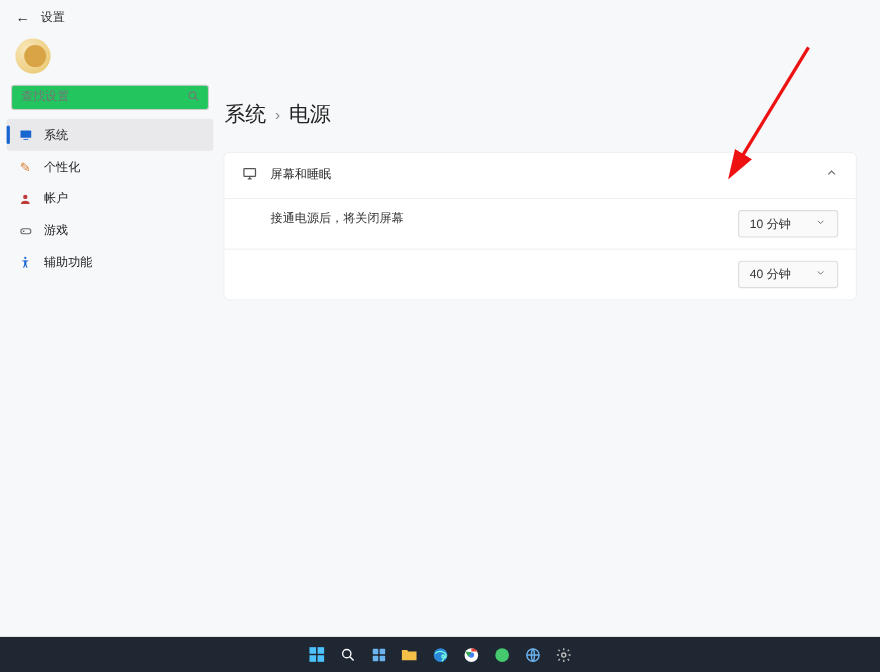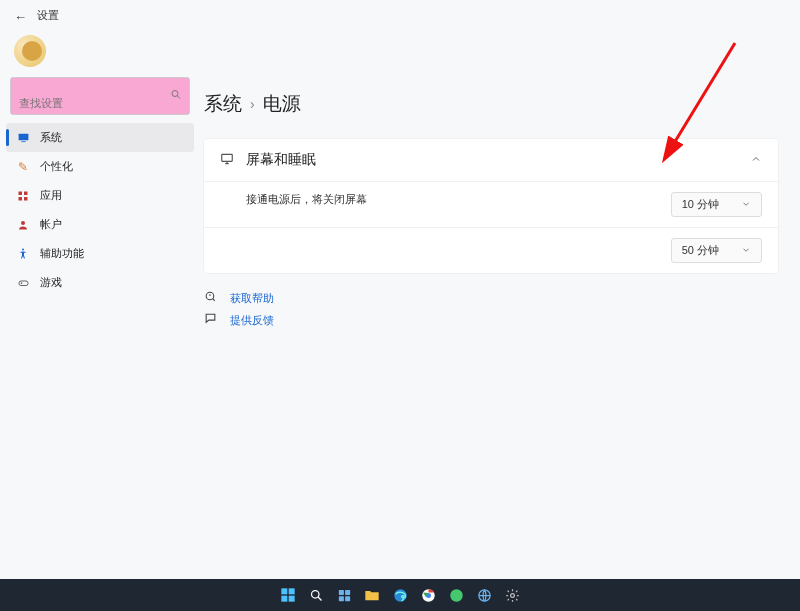--- a/index.html
+++ b/index.html
@@ -5,36 +5,36 @@
   * { box-sizing: border-box; margin: 0; padding: 0; font-family: "Segoe UI", "Microsoft YaHei", sans-serif; }
   body { width: 800px; height: 611px; background: #f7f8fa; overflow: hidden; position: relative; }
   .header { display: flex; align-items: center; gap: 10px; padding: 8px 14px; font-size: 11px; color: #333; }
   .back-arrow { font-size: 13px; cursor: pointer; }
   .avatar-row { display: flex; align-items: center; padding: 4px 14px 6px 14px; }
   .avatar { width: 32px; height: 32px; border-radius: 50%; background: radial-gradient(circle at 30% 30%, #f9e6b8, #e8c56a); position: relative; overflow: hidden; }
   .avatar::after { content: ""; position: absolute; top: 6px; left: 8px; width: 20px; height: 20px; border-radius: 50%; background: #d9a445; }
   .layout { display: flex; height: calc(100% - 52px); }
   .sidebar { width: 200px; padding: 0 6px; }
   .search-wrap { position: relative; margin: 4px 4px 8px 4px; }
-  .search { width: 100%; padding: 19px 24px 5px 8px; font-size: 11px; background: #f9a8d4; border: 1px solid #ccc; border-radius: 3px; outline: none; color: #555; }
+  .search { width: 100%; padding: 4px 24px 5px 8px; font-size: 11px; background: #22c55e; border: 1px solid #ccc; border-radius: 3px; outline: none; color: #555; }
   .search-icon { position: absolute; right: 8px; top: 50%; transform: translateY(-50%); color: #777; font-size: 12px; pointer-events: none; }
   .nav { list-style: none; }
   .nav-item { display: flex; align-items: center; gap: 10px; padding: 7px 10px; font-size: 11px; color: #222; border-radius: 3px; cursor: pointer; position: relative; }
   .nav-item.selected { background: #e9e9ec; }
   .nav-item.selected::before { content: ""; position: absolute; left: 0; top: 6px; bottom: 6px; width: 3px; background: #1a66d1; border-radius: 2px; }
   .nav-icon { width: 14px; height: 14px; display: flex; align-items: center; justify-content: center; font-size: 12px; }
   .i-system { color: #1a66d1; } .i-bt { color: #1a66d1; } .i-net { color: #1a9cd8; }
   .i-pers { color: #d87a2c; } .i-apps { color: #c03a3a; } .i-acct { color: #c03a3a; }
   .i-time { color: #3a7dc0; } .i-game { color: #666; } .i-acc { color: #1a66d1; }
   .i-priv { color: #888; } .i-upd { color: #1a9cd8; }
   .main { flex: 1; padding: 0 22px 0 4px; }
   .breadcrumb { display: flex; align-items: center; gap: 8px; font-size: 19px; color: #222; margin: 18px 0 22px 0; font-weight: 500; }
   .bc-sep { color: #888; font-size: 14px; }
   .card { background: #fff; border-radius: 4px; margin-bottom: 4px; box-shadow: 0 0 0 1px rgba(0,0,0,0.03); }
-  .card-head { display: flex; align-items: center; padding: 12px 16px; font-size: 14px; font-weight: 500; color: #222; cursor: pointer; }
+  .card-head { display: flex; align-items: flex-start; padding: 12px 16px; font-size: 11px; font-weight: 500; color: #222; cursor: pointer; }
   .card-head-icon { width: 16px; margin-right: 10px; color: #555; font-size: 13px; }
   .chev { margin-left: auto; color: #666; font-size: 12px; }
   .row { display: flex; padding: 10px 16px 10px 42px; font-size: 11px; color: #333; border-top: 1px solid #f0f0f0; }
   .select { margin-left: auto; display: flex; align-items: center; gap: 22px; padding: 4px 10px; border: 1px solid #ddd; border-radius: 3px; font-size: 11px; color: #333; background: #fafafa; cursor: pointer; min-width: 74px; justify-content: space-between; }
   .select .sv-chev { color: #666; font-size: 10px; }
   .links { margin-top: 14px; }
   .link-row { display: flex; align-items: center; gap: 10px; font-size: 11px; padding: 3px 0; }
   .link-row .lk-icon { width: 16px; color: #444; font-size: 13px; }
   .link-row a { color: #1a66d1; text-decoration: none; cursor: pointer; }
   
@@ -78,56 +78,45 @@
               <rect x="8" y="19" width="8" height="1.5"></rect>
             </svg>
         </span>
         <span>系统</span>
       </li>
       <li class="nav-item">
         <span class="nav-icon i-pers">✎</span>
         <span>个性化</span>
       </li>
       <li class="nav-item">
-        <span class="nav-icon i-apps">
-          <svg width="12" height="12" viewBox="0 0 24 24" fill="currentColor">
-              <rect x="3" y="3" width="7" height="7"></rect>
-              <rect x="14" y="3" width="7" height="7"></rect>
-              <rect x="3" y="14" width="7" height="7"></rect>
-              <rect x="14" y="14" width="7" height="7"></rect>
-            </svg>
-        </span>
-        <span>应用</span>
-      </li>
-      <li class="nav-item">
         <span class="nav-icon i-acct">
           <svg width="12" height="12" viewBox="0 0 24 24" fill="currentColor">
               <circle cx="12" cy="8" r="4"></circle>
               <path d="M4 21c0-4 4-6 8-6s8 2 8 6"></path>
             </svg>
         </span>
         <span>帐户</span>
       </li>
       <li class="nav-item">
+        <span class="nav-icon i-game">
+          <svg width="13" height="12" viewBox="0 0 24 24" fill="none" stroke="currentColor" stroke-width="2">
+              <rect x="3" y="8" width="18" height="9" rx="4"></rect>
+              <path d="M8 11v3M6.5 12.5h3M16 11.5h.01M17.5 13.5h.01"></path>
+            </svg>
+        </span>
+        <span>游戏</span>
+      </li>
+      <li class="nav-item">
         <span class="nav-icon i-acc">
           <svg width="12" height="13" viewBox="0 0 24 24" fill="currentColor">
               <circle cx="12" cy="4" r="2"></circle>
               <path d="M5 9l7-1 7 1-5 2v5l2 6h-2l-2-5-2 5H8l2-6v-5z"></path>
             </svg>
         </span>
         <span>辅助功能</span>
-      </li>
-      <li class="nav-item">
-        <span class="nav-icon i-game">
-          <svg width="13" height="12" viewBox="0 0 24 24" fill="none" stroke="currentColor" stroke-width="2">
-              <rect x="3" y="8" width="18" height="9" rx="4"></rect>
-              <path d="M8 11v3M6.5 12.5h3M16 11.5h.01M17.5 13.5h.01"></path>
-            </svg>
-        </span>
-        <span>游戏</span>
       </li>
     </ul>
   </aside>
 
   <main class="main">
     <div class="breadcrumb">
       <span>系统</span>
       <span class="bc-sep">›</span>
       <span>电源</span>
     </div>
@@ -153,50 +142,30 @@
           <span>10 分钟</span>
           <span class="sv-chev">
             <svg width="10" height="10" viewBox="0 0 24 24" fill="none" stroke="currentColor" stroke-width="2">
                 <path d="M6 9l6 6 6-6"></path>
               </svg>
           </span>
         </div>
       </div>
       <div class="row">
         <div class="select">
-          <span>50 分钟</span>
+          <span>40 分钟</span>
           <span class="sv-chev">
             <svg width="10" height="10" viewBox="0 0 24 24" fill="none" stroke="currentColor" stroke-width="2">
                 <path d="M6 9l6 6 6-6"></path>
               </svg>
           </span>
         </div>
       </div>
     </div>
 
-    <div class="links">
-      <div class="link-row">
-        <span class="lk-icon">
-          <svg width="13" height="13" viewBox="0 0 24 24" fill="none" stroke="currentColor" stroke-width="2">
-              <circle cx="11" cy="11" r="7"></circle>
-              <path d="M20 20l-4-4"></path>
-              <path d="M11 8v3M11 14h.01"></path>
-            </svg>
-        </span>
-        <a>获取帮助</a>
-      </div>
-      <div class="link-row">
-        <span class="lk-icon">
-          <svg width="13" height="13" viewBox="0 0 24 24" fill="none" stroke="currentColor" stroke-width="2">
-              <path d="M4 4h16v11H9l-5 4z"></path>
-            </svg>
-        </span>
-        <a>提供反馈</a>
-      </div>
-    </div>
   </main>
 </div>
 
 <svg class="arrow-overlay" width="230" height="150">
   <defs>
     <marker id="ah" markerWidth="10" markerHeight="10" refX="7" refY="3" orient="auto">
       <path d="M0,0 L0,6 L9,3 z" fill="#e11"></path>
     </marker>
   </defs>
   <line x1="205" y1="5" x2="135" y2="120" stroke="#e11" stroke-width="3" marker-end="url(#ah)"></line>

